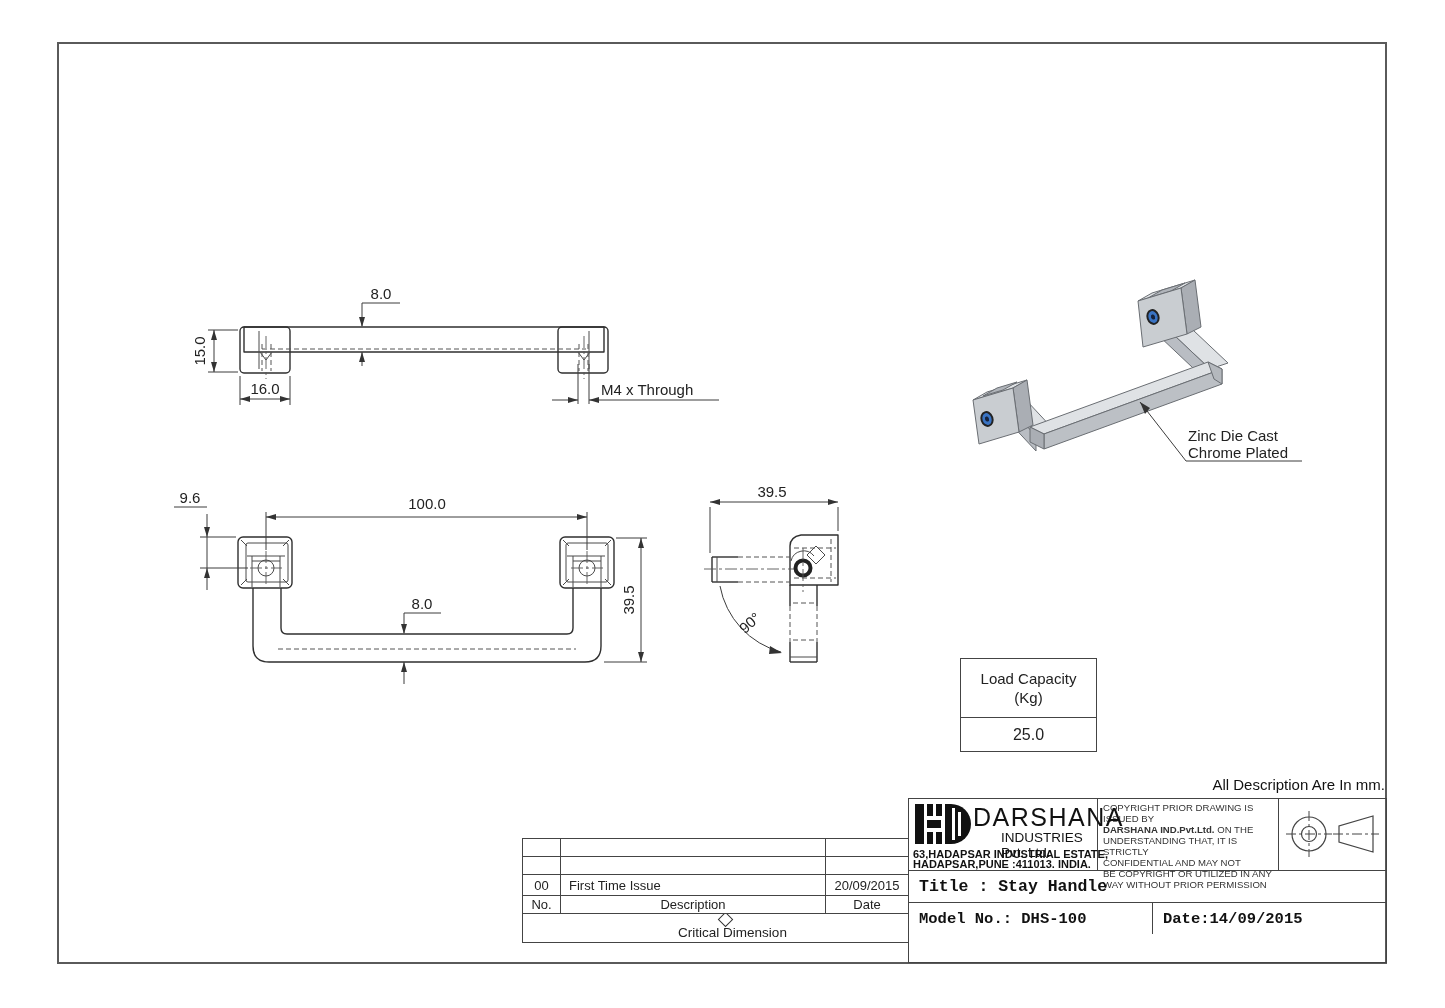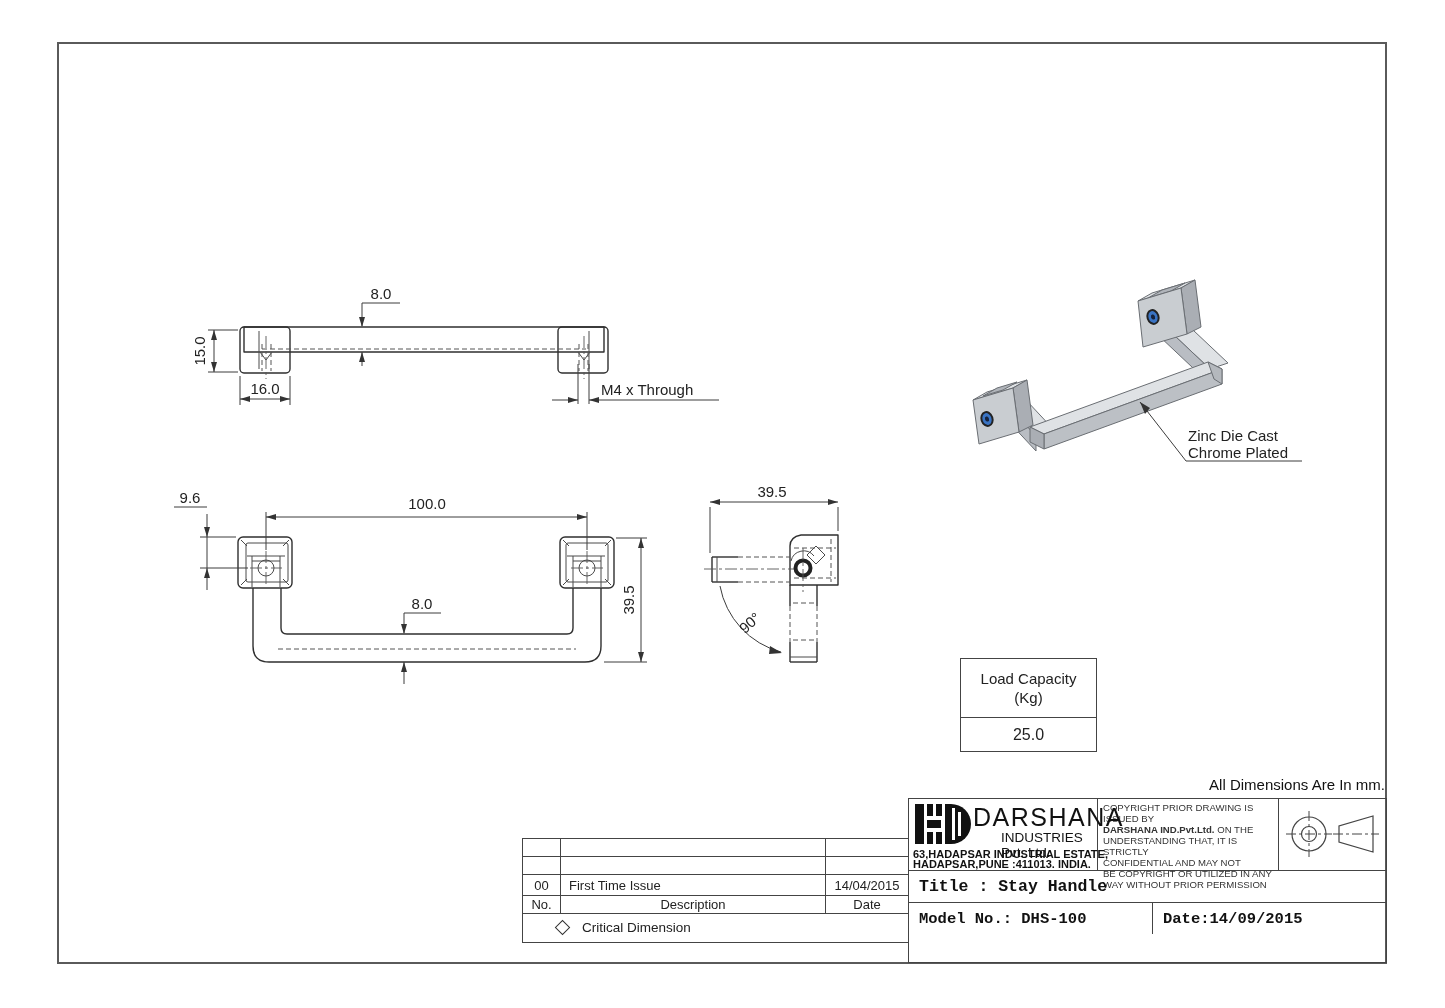--- a/index.html
+++ b/index.html
@@ -21,21 +21,21 @@
   
   #units-note{top:776px;left:1120px;width:265px;text-align:right;font-size:15px;color:#111;}
   
   #load-table{left:960px;top:658px;width:137px;height:94px;border:1.5px solid #444;box-sizing:border-box;text-align:center;}
   #load-table .lt-head{height:59px;border-bottom:1.5px solid #444;box-sizing:border-box;display:flex;flex-direction:column;justify-content:center;font-size:15px;line-height:19px;}
   #load-table .lt-val{height:33px;display:flex;align-items:center;justify-content:center;font-size:16px;}
   
   #rev-table{left:522px;top:838px;width:386px;height:105px;border-top:1.5px solid #444;border-left:1.5px solid #444;box-sizing:border-box;display:grid;grid-template-columns:38px 265px 83px;grid-template-rows:18px 18px 21px 18px 28.5px;font-size:13px;}
   #rev-table div{border-right:1.5px solid #444;border-bottom:1.5px solid #444;box-sizing:border-box;display:flex;align-items:center;justify-content:center;overflow:hidden;}
   #rev-table .left{justify-content:flex-start;padding-left:8px;}
-  #rev-table .legend-row{grid-column:1 / span 3;justify-content:flex-start;padding-left:34px;font-size:13.5px;}
+  #rev-table .legend-row{grid-column:1 / span 3;justify-content:flex-start;padding-left:34px;font-size:13.5px;flex-direction:column;}
   .diamond{display:inline-block;width:9px;height:9px;border:1.5px solid #333;transform:rotate(45deg);margin-right:14px;flex:none;}
   
   #title-block{left:908px;top:798px;width:479px;height:165px;border:1.5px solid #444;box-sizing:border-box;display:flex;flex-direction:column;}
   #tb-row1{height:72px;display:flex;border-bottom:1.5px solid #444;box-sizing:border-box;}
   .tb-cell{box-sizing:border-box;}
   #tb-logo-cell{width:190px;border-right:1.5px solid #444;position:relative;}
   #tb-copy-cell{width:182px;border-right:1.5px solid #444;padding:3px 0 0 5px;font-size:9.6px;line-height:11px;color:#333;}
   #tb-proj-cell{width:107px;position:relative;}
   #tb-row2{height:32px;border-bottom:1.5px solid #444;box-sizing:border-box;display:flex;align-items:center;padding-left:10px;font-family:Liberation Mono, monospace;font-weight:bold;font-size:16.5px;color:#111;}
   .tb-split{height:30px;border-bottom:1.5px solid #444;box-sizing:border-box;display:flex;font-family:"Liberation Mono",monospace;font-weight:bold;font-size:15.5px;color:#111;}
@@ -263,40 +263,40 @@
     <g>
       <line class="dim" x1="1186" y1="461" x2="1140" y2="402"></line>
       <polygon class="arr" points="1140,402 1150,408 1145,414"></polygon>
       <line class="dim" x1="1186" y1="461" x2="1302" y2="461"></line>
       <text class="dim-text" x="1188" y="441" font-size="16">Zinc Die Cast</text>
       <text class="dim-text" x="1188" y="458" font-size="16">Chrome Plated</text>
     </g>
   </g>
 </svg>
 
-<div class="abs" id="units-note">All Dimensions Are In mm.</div>
+<div class="abs" id="units-note">All Description Are In mm.</div>
 
 <div class="abs" id="load-table">
   <div class="lt-head">
     <span>Load Capacity</span>
     <span>(Kg)</span>
   </div>
   <div class="lt-val">25.0</div>
 </div>
 
 <div class="abs" id="rev-table">
   <div></div>
   <div></div>
   <div></div>
   <div></div>
   <div></div>
   <div></div>
   <div>00</div>
   <div class="left">First Time Issue</div>
-  <div>14/04/2015</div>
+  <div>20/09/2015</div>
   <div>No.</div>
   <div>Description</div>
   <div>Date</div>
   <div class="legend-row">
     <span class="diamond"></span>
     <span>Critical Dimension</span>
   </div>
 </div>
 
 <div class="abs" id="title-block">

